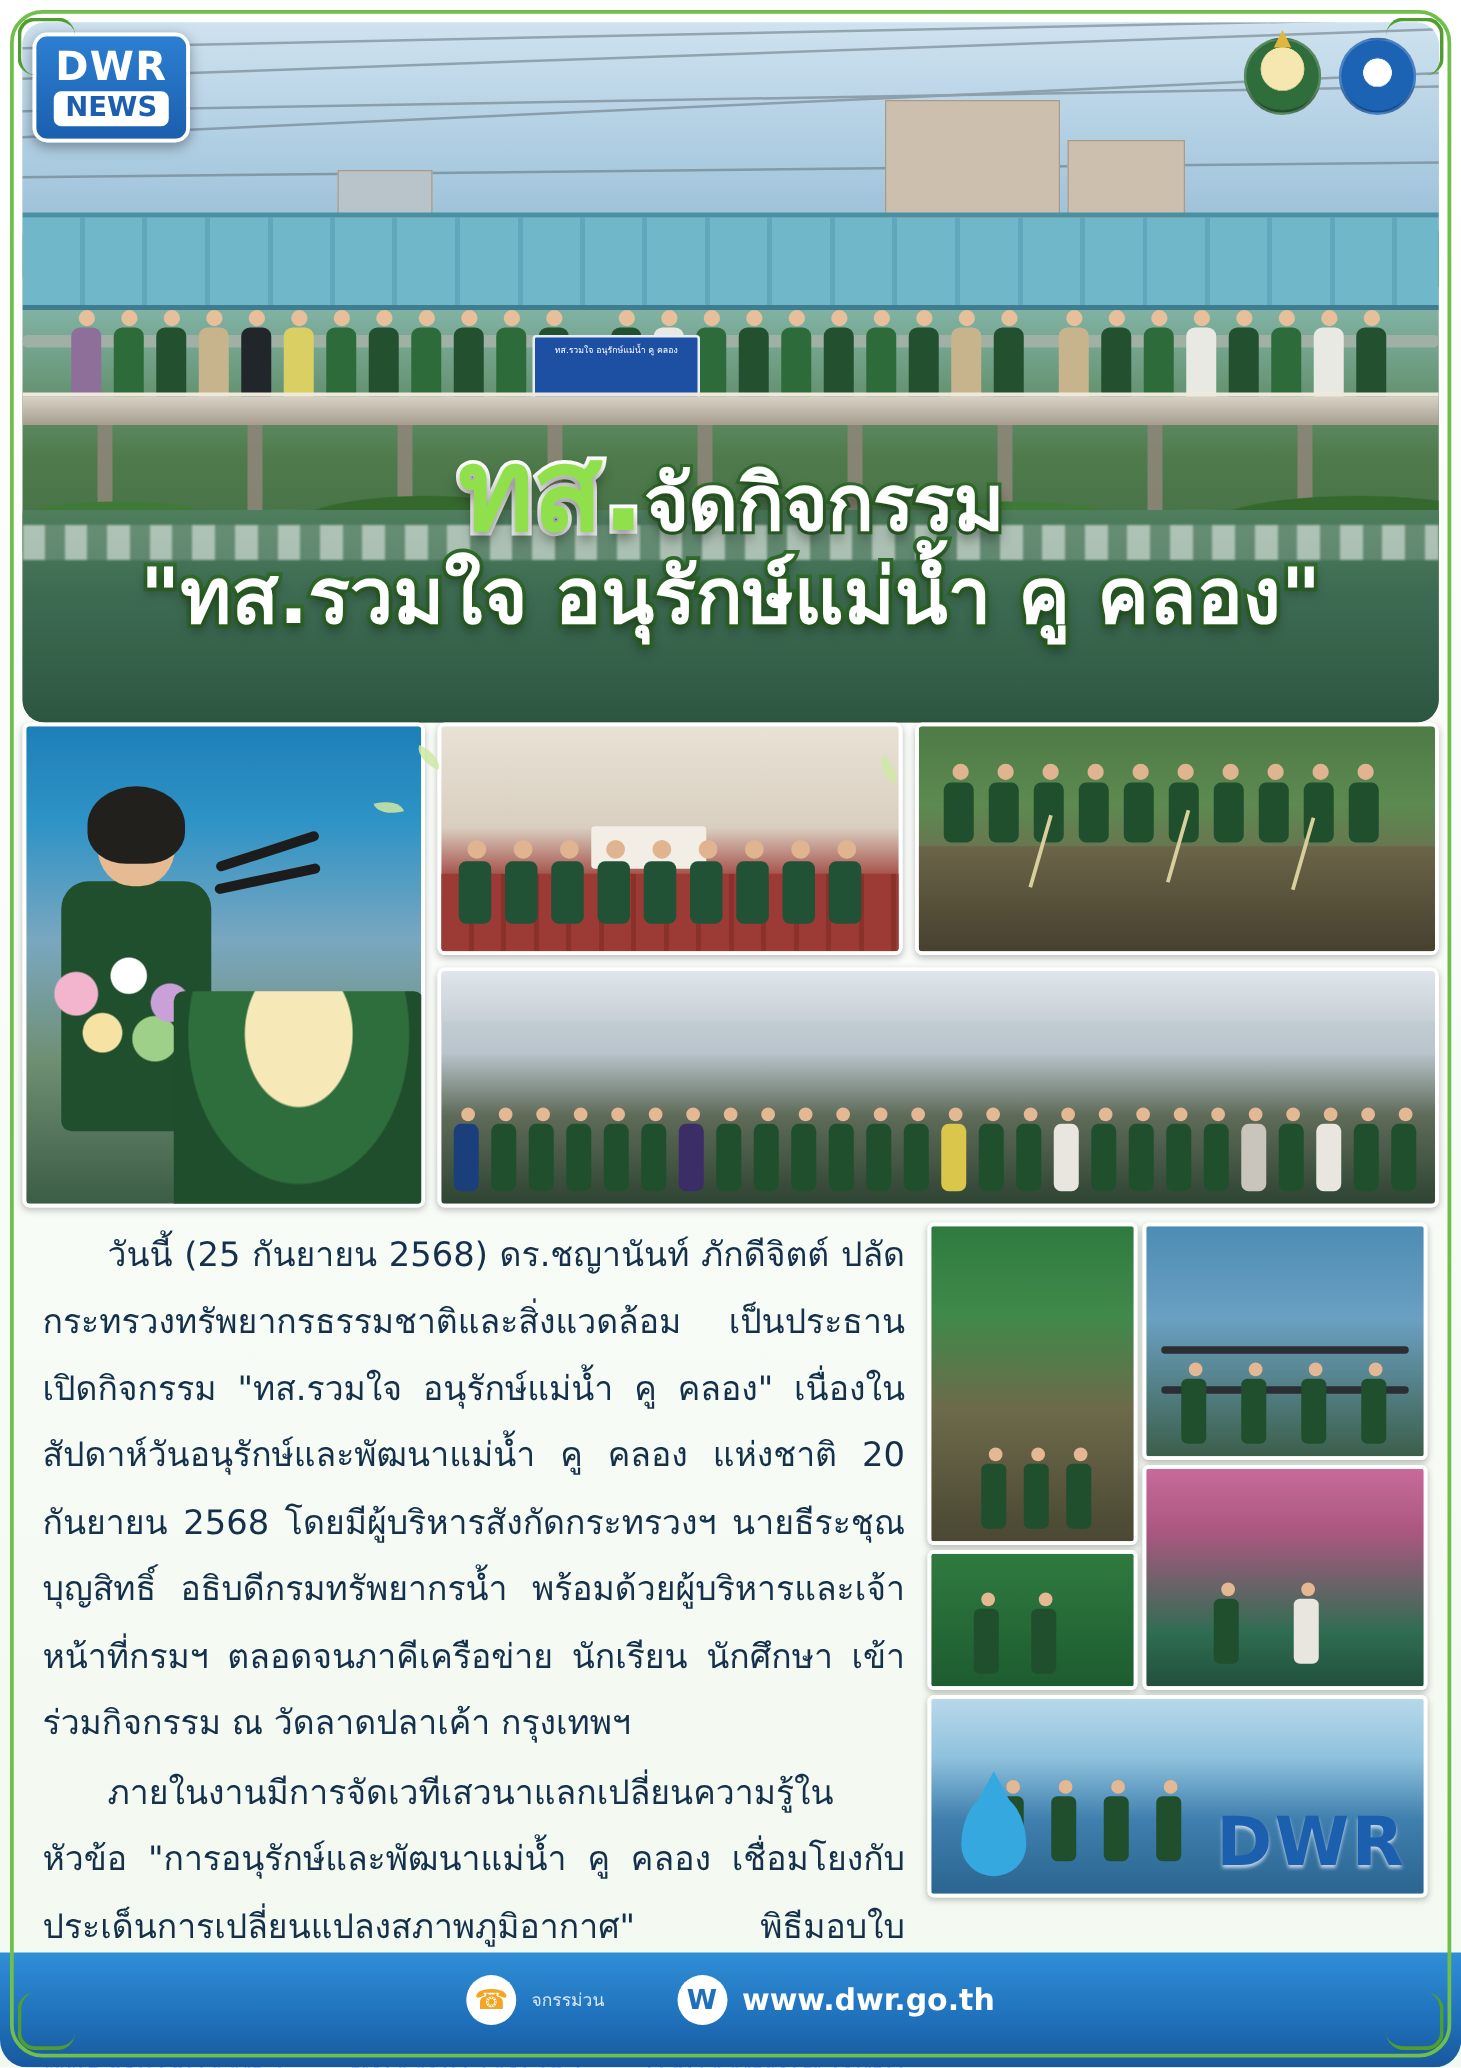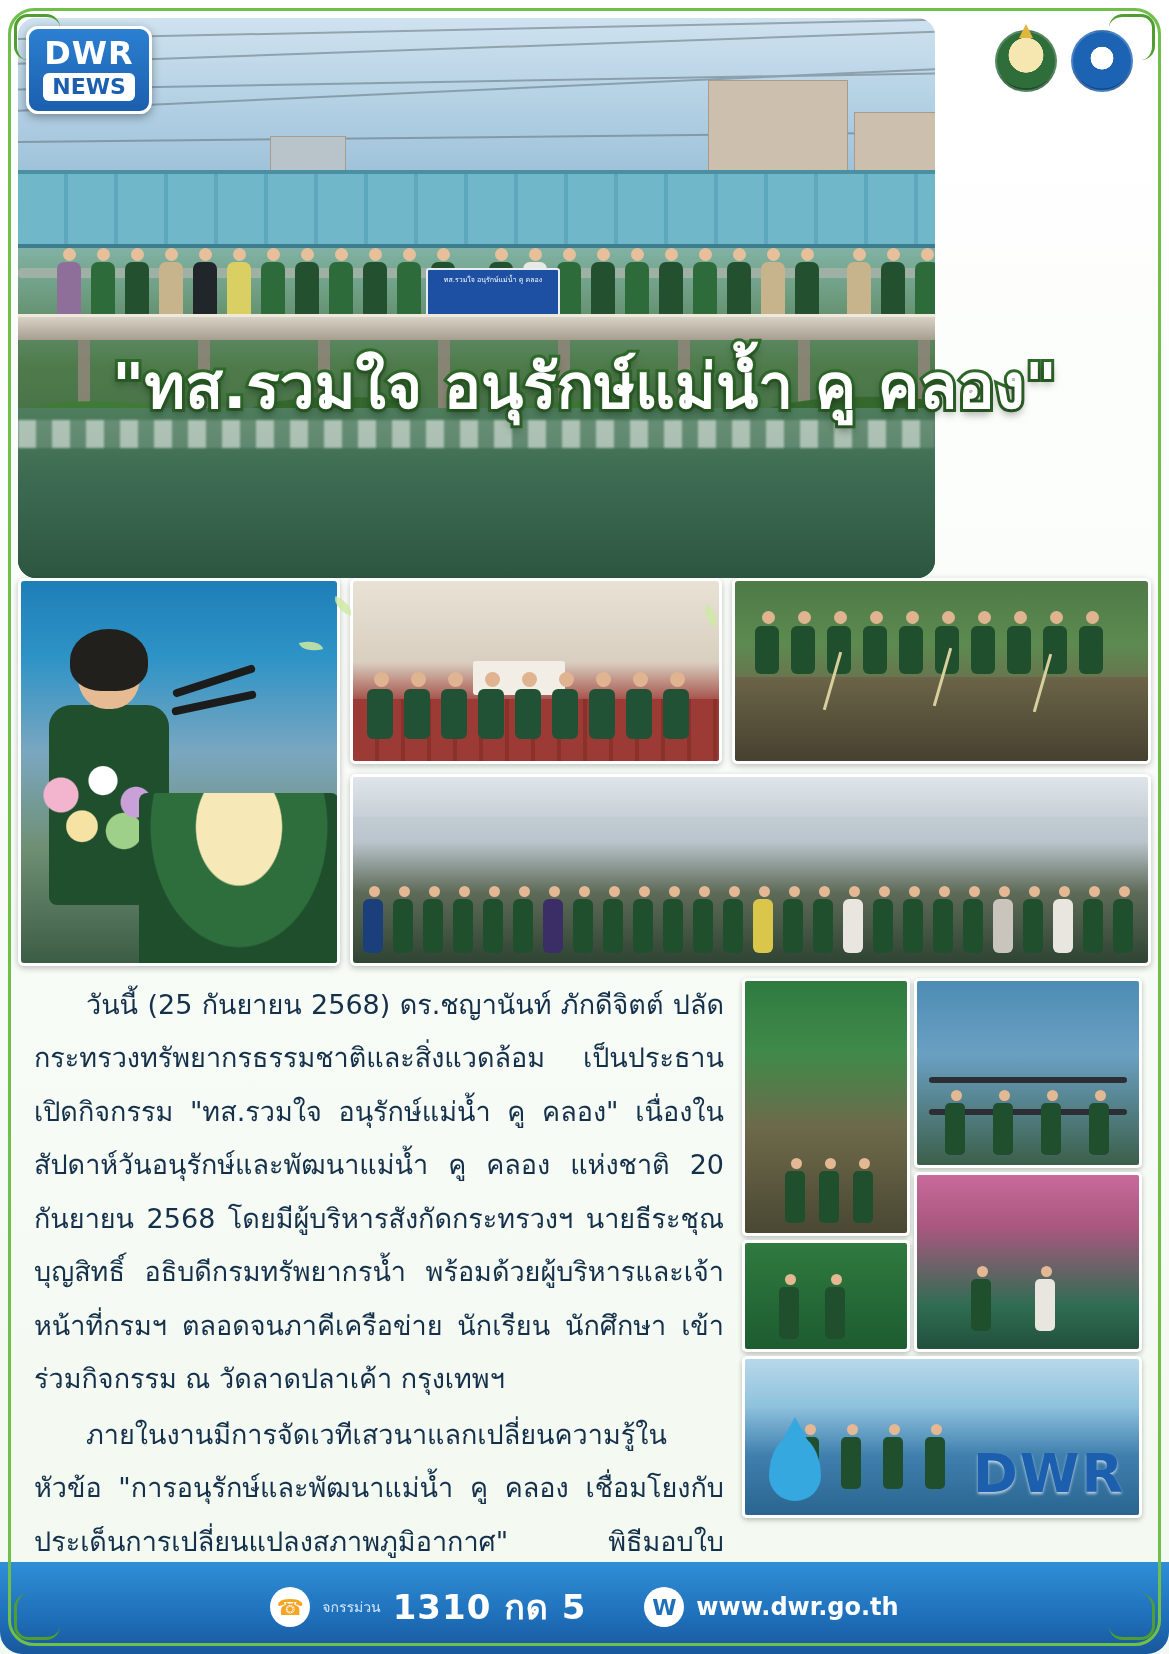--- a/index.html
+++ b/index.html
@@ -31,21 +31,21 @@
     z-index: 41;
   }
   .fc-tl { top: 14px; left: 14px; border-right: 0; border-bottom: 0; }
   .fc-tr { top: 14px; right: 14px; border-left: 0; border-bottom: 0; }
   .fc-bl { bottom: 14px; left: 14px; border-right: 0; border-top: 0; }
   .fc-br { bottom: 14px; right: 14px; border-left: 0; border-top: 0; }
 
   
   .hero {
     position: absolute; top: 18px; left: 18px;
-    width: 917px; height: 560px;
+    width: 1133px; height: 560px;
     border-radius: 18px;
     overflow: hidden;
     background:
       linear-gradient(180deg, #bcd7e8 0%, #9cc3dd 22%, #7fb0a0 42%, #4f7b4c 62%, #2e5a3a 100%);
   }
   .sky {
     position: absolute; top: 0; left: 0; right: 0; height: 170px;
     background: linear-gradient(180deg,#cfe2ef 0%, #aecde2 60%, #9bbfd6 100%);
   }
   .wires { position: absolute; top: 0; left: 0; right: 0; height: 190px; opacity: .5; }
@@ -432,20 +432,23 @@
     <div class="l2">NEWS</div>
   </div>
   <div class="emblems">
     <div class="emblem">
         <span class="crown"></span>
       </div>
     <div class="emblem blue"></div>
   </div>
 
   <div class="headline-wrap">
+    <div class="headline-1">
+      <span>ทส.</span><span class="small">จัดกิจกรรม</span>
+    </div>
     <div class="headline-2">"ทส.รวมใจ อนุรักษ์แม่น้ำ คู คลอง"</div>
   </div>
 
   <div class="strip">
 
     <div class="ph ph-speaker">
       <div class="speaker-fig">
         <div class="head">
             <div class="hair"></div>
           </div>
@@ -745,21 +748,20 @@
 
   <div class="leaf" style="top:600px; left:332px; transform: rotate(25deg);"></div>
   <div class="leaf" style="top:640px; left:300px; transform: rotate(-15deg);"></div>
   <div class="leaf" style="top:610px; left:700px; transform: rotate(45deg);"></div>
 
   <div class="footer">
     <div class="footer-inner">
       <div class="hot">
         <div class="circ">☎</div>
         <div class="lbl">จกรรม่วน</div>
-        <div class="num">1310 กด 5</div>
       </div>
       <div class="web">
         <div class="circ">W</div>
         <div class="url">www.dwr.go.th</div>
       </div>
     </div>
   </div>
 
   <div class="frame-outer"></div>
   <div class="frame-corner fc-tl"></div>

